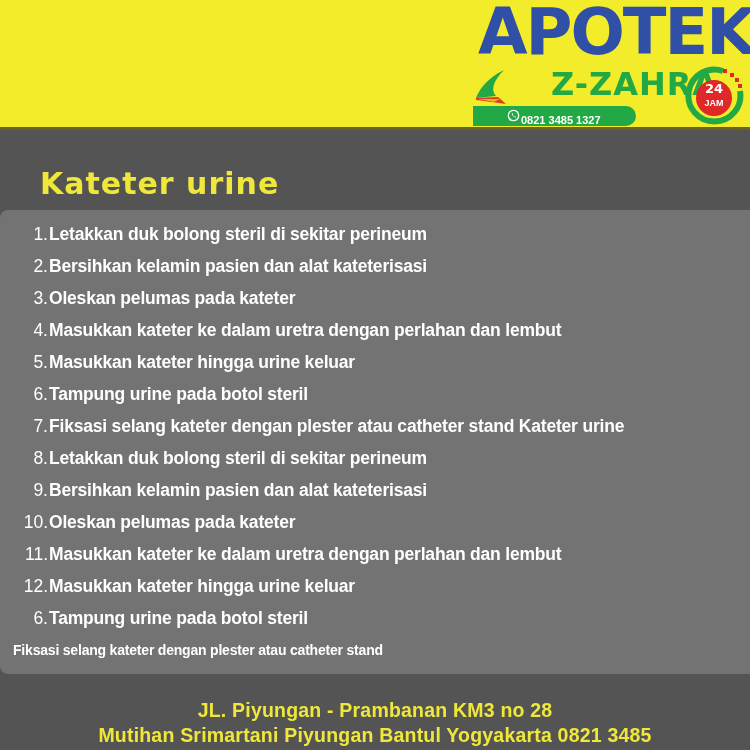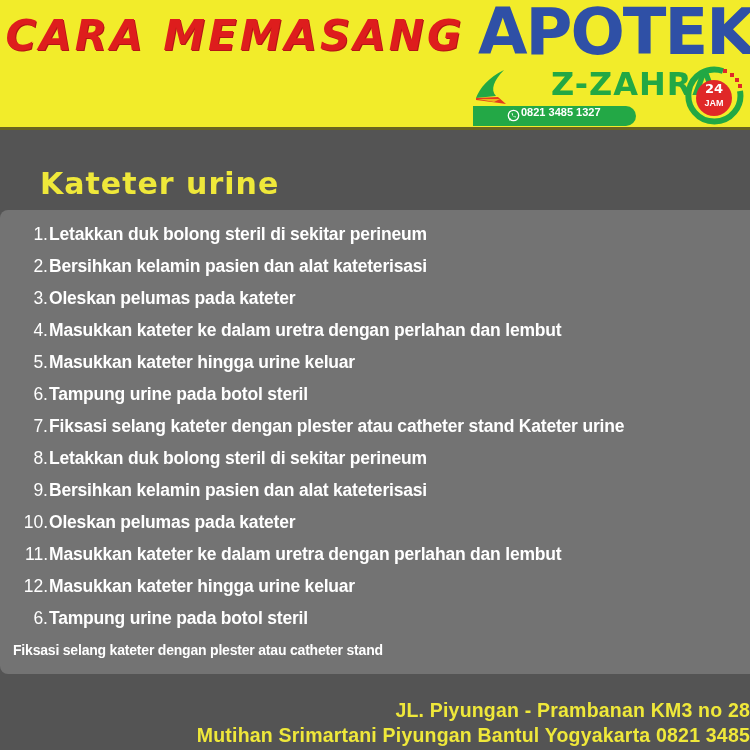--- a/index.html
+++ b/index.html
@@ -41,21 +41,21 @@
       color: #22a844;
       font-family: "DejaVu Sans", sans-serif;
       font-weight: bold; font-size: 32px; line-height: 40px;
       letter-spacing: 1px;
       margin-left: 41px;
     }
     .swoosh { position: absolute; left: 4px; top: 68px; width: 36px; height: 38px; }
     .phone-pill {
       position: absolute; left: 3px; top: 106px; width: 163px; height: 20px;
       background: #23a846; border-radius: 0 10px 10px 0;
-      display: flex; align-items: flex-start; padding-left: 32px; box-sizing: border-box;
+      display: flex; align-items: flex-end; padding-left: 32px; box-sizing: border-box;
       color: #ffffff; font-size: 11px; font-weight: bold;
     }
     .wa-icon {
       position: absolute; left: 34px; top: 3px; width: 13px; height: 13px;
     }
     .phone-text { margin-left: 16px; }
     .badge24 { position: absolute; left: 213px; top: 65px; width: 62px; height: 62px; }
     .section-title {
       position: absolute; left: 40px; top: 164px;
       color: #efe83a;
@@ -77,32 +77,31 @@
     }
     .step-num { display: inline-block; width: 48px; text-align: right; font-weight: normal; }
     .step-text { margin-left: 1px; letter-spacing: -0.2px; }
     .trailing {
       position: absolute; left: 13px; top: 426px;
       color: #ffffff; font-size: 14px; font-weight: bold; line-height: 28px; white-space: nowrap;
       letter-spacing: -0.2px;
     }
     .footer {
       position: absolute; left: 0; top: 698px; width: 750px;
-      text-align: right;
+      text-align: center;
       color: #efe83a; font-weight: bold; font-size: 19.5px; line-height: 25px;
       letter-spacing: 0.2px;
     }
     .footer span { display: block; }
   </style>
 </head>
 <body>
 
 <div class="header">
   <div class="title">
-    <span>CARA MEMASANG</span>
   </div>
 
   <div class="logo">
     <div class="apotek">APOTEK</div>
     <svg class="swoosh" viewBox="0 0 36 38">
       <path d="M30 2 C14 10 6 20 2 30 L22 28 C16 22 20 12 30 2 Z" fill="#22a844"></path>
       <path d="M2 30 L24 29 L32 36 C20 34 10 33 2 32 Z" fill="#e33a1f"></path>
       <path d="M4 31 L26 31 L20 34 Z" fill="#f2b01e"></path>
     </svg>
     <div class="zahra">Z-ZAHRA</div>

